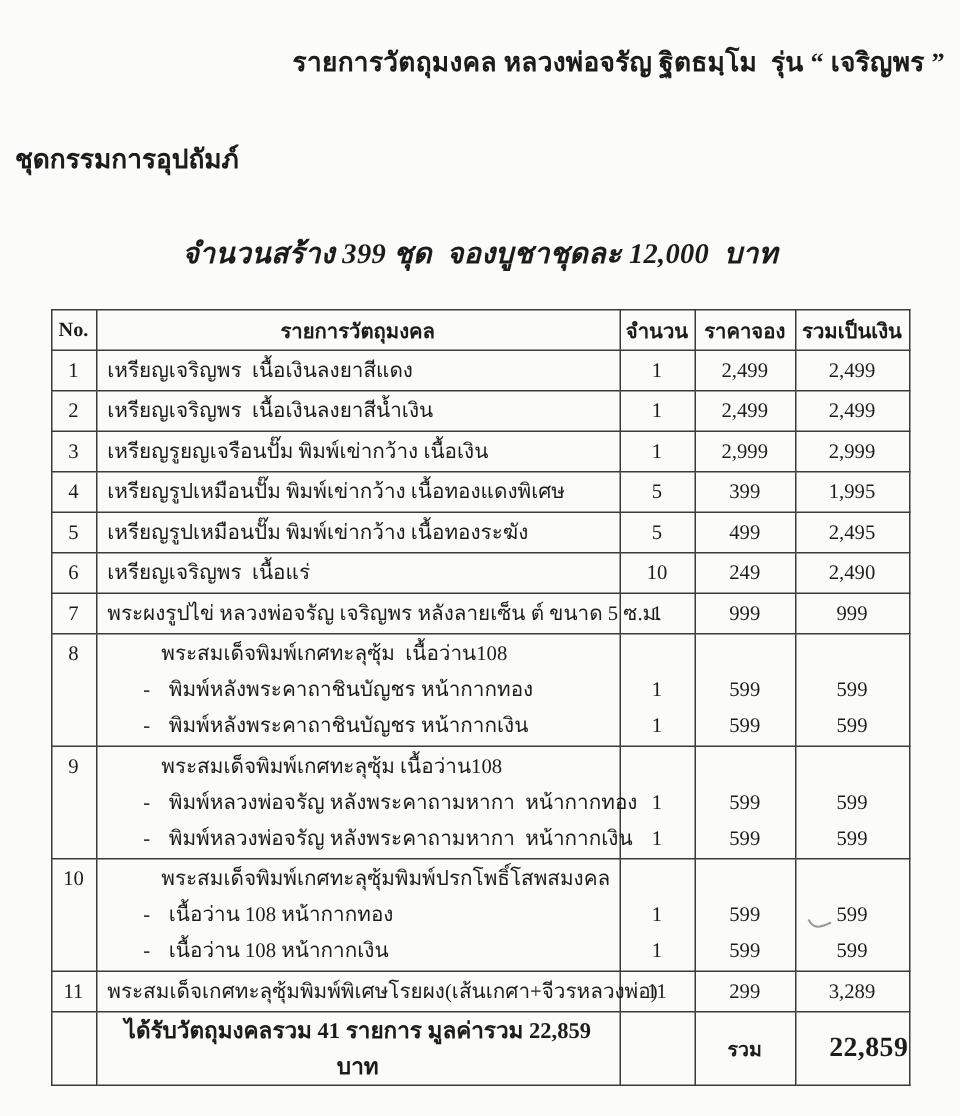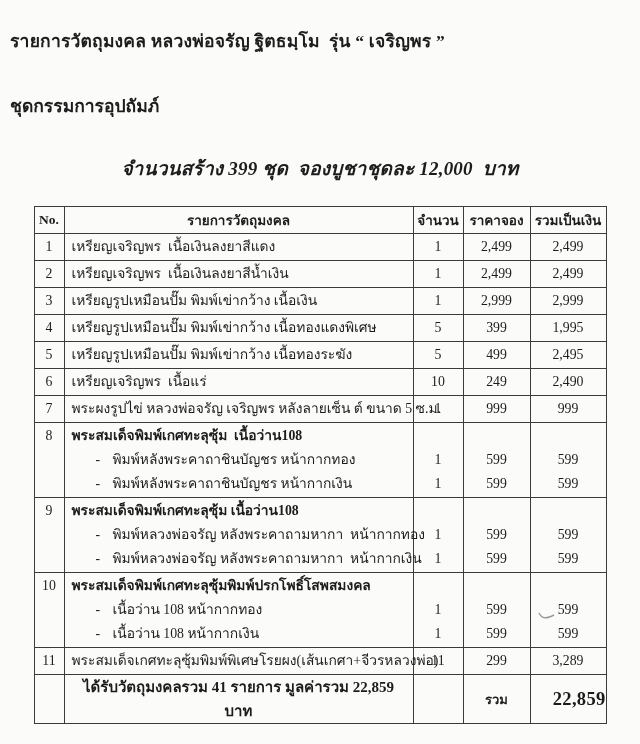--- a/index.html
+++ b/index.html
@@ -5,21 +5,21 @@
   html,body{margin:0;padding:0;}
   body{
     width:640px;height:744px;
     background:#fbfbf9;
     font-family:"Liberation Serif","DejaVu Serif",serif;
     color:#1c1c1c;
     overflow:hidden;
   }
   .keep{white-space:pre;}
   .doc-title{
-    text-align:left;font-weight:bold;font-size:17.5px;
+    text-align:right;font-weight:bold;font-size:17.5px;
     margin:27px 10px 0;letter-spacing:.2px;
   }
   .doc-subtitle{
     text-align:left;font-weight:bold;font-size:17.5px;
     margin:37px 10px 0;
   }
   .doc-note{
     text-align:center;font-weight:bold;font-style:italic;font-size:19px;
     margin:33px 10px 0;letter-spacing:.2px;
   }
@@ -41,21 +41,21 @@
     text-align:center;vertical-align:middle;
   }
   .amulet td{font-size:13.8px;}
   td.c-no{text-align:center;padding:1px 0;}
   td.c-item{padding:1px 7px;}
   td.c-num{text-align:center;padding:1px 0;}
   .line{
     height:24px;line-height:24px;
     white-space:pre;overflow:visible;
   }
-  .line.bold{font-weight:bold;}
+  .line.bold{font-weight:normal;margin-left:36px;}
   .line.dashed{padding-left:24px;}
   .dash{display:inline-block;width:17px;}
   .line.rel{position:relative;}
   .pen{position:absolute;left:7px;top:7px;}
   tr.footer-row td{height:40px;vertical-align:middle;}
   td.summary{
     text-align:center;font-weight:bold;font-size:15px;
     padding:0 4px;
     margin-left:40px;
   }
@@ -124,21 +124,21 @@
         </td>
         <td class="c-num">
           <div class="line">2,499</div>
         </td>
       </tr>
       <tr>
         <td class="c-no">
           <div class="line">3</div>
         </td>
         <td class="c-item">
-          <div class="line">เหรียญรูปเหมือนปั๊ม พิมพ์เข่ากว้าง เนื้อเงิน</div>
+          <div class="line">เหรียญรูยญเจรือนปั๊ม พิมพ์เข่ากว้าง เนื้อเงิน</div>
         </td>
         <td class="c-num">
           <div class="line">1</div>
         </td>
         <td class="c-num">
           <div class="line">2,999</div>
         </td>
         <td class="c-num">
           <div class="line">2,999</div>
         </td>

